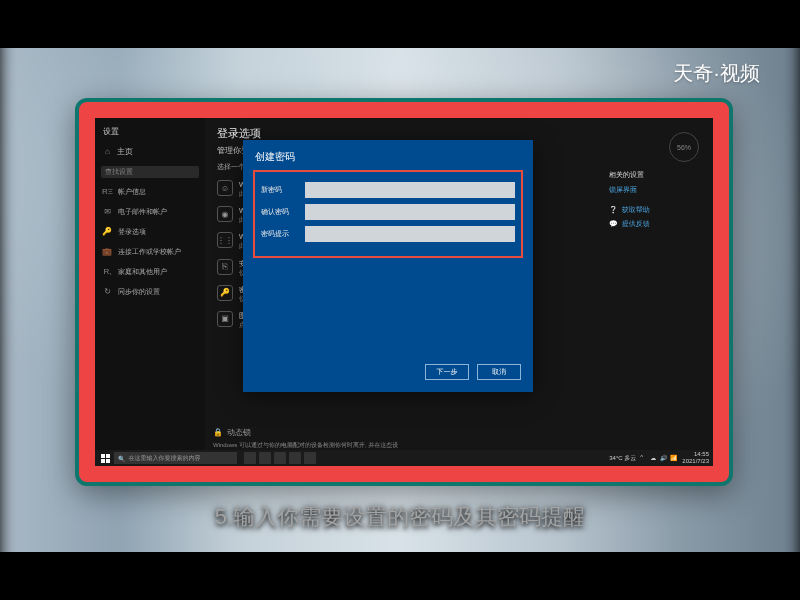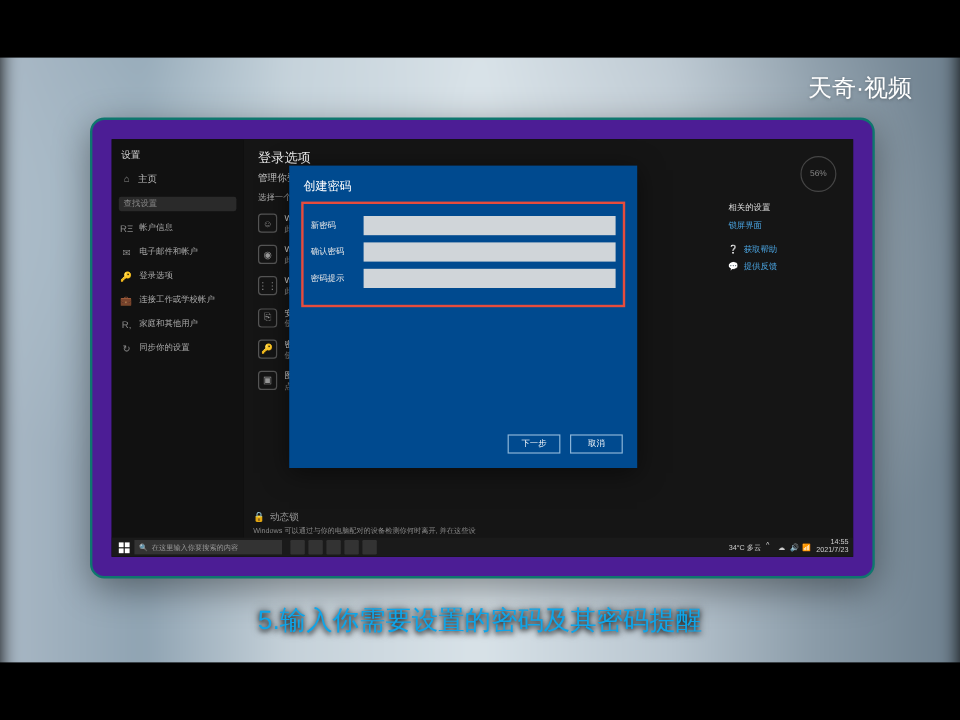--- a/index.html
+++ b/index.html
@@ -1,28 +1,28 @@
 <!DOCTYPE html>
 <html><head>
 <meta charset="utf-8">
 <style>
 html,body{margin:0;padding:0;width:800px;height:600px;overflow:hidden;font-family:"Microsoft YaHei","Segoe UI",sans-serif;background:#000}
 .bg{position:absolute;inset:0;background:linear-gradient(90deg,#a9b8c5 0%,#8fa3b2 15%,#c5d1d9 30%,#d8e2e8 50%,#b8c5cf 70%,#8a9ba8 85%,#6d7f8d 100%);filter:blur(8px)}
 .bg::after{content:"";position:absolute;inset:0;background:radial-gradient(circle at 70% 40%,rgba(255,255,255,.3),transparent 40%),radial-gradient(circle at 20% 30%,rgba(200,220,230,.4),transparent 30%)}
 .watermark{position:absolute;top:60px;right:40px;color:#ffffff;font-size:20px;font-weight:500;text-shadow:0 1px 3px rgba(0,0,0,.3)}
 .watermark .thin{font-weight:300}
-.laptop{position:absolute;left:75px;top:98px;width:650px;height:380px;background:#4c1d95;border-radius:12px;border:2px solid #0f766e;box-shadow:0 8px 30px rgba(0,0,0,.4)}
+.laptop{position:absolute;left:75px;top:98px;width:650px;height:380px;background:#ef4444;border-radius:12px;border:4px solid #0f766e;box-shadow:0 8px 30px rgba(0,0,0,.4)}
 .screen{position:absolute;inset:16px 16px 16px 16px;background:#0a0a0a;overflow:hidden}
 .settings{position:absolute;inset:0;display:flex;color:#ccc;font-size:8px}
 .sidebar{width:110px;background:#111;display:flex;flex-direction:column;padding:4px 0}
 .sb-top{display:flex;align-items:center;gap:4px;padding:4px 8px;font-size:8px}
 .sb-home{display:flex;align-items:center;gap:5px;padding:5px 8px;color:#bbb}
 .sb-search{margin:4px 6px;background:#2a2a2a;height:12px;border-radius:2px;display:flex;align-items:center;padding:0 4px;color:#888;font-size:7px}
 .sb-cat{padding:6px 8px 4px;color:#fff;font-size:8px;border-left:2px solid #0078d4;margin-top:4px}
-.sb-item{display:flex;align-items:center;gap:6px;padding:5px 8px;color:#aaa;font-size:7px}
+.sb-item{display:flex;gap:6px;padding:5px 8px;color:#aaa;font-size:7px}
 .ico{width:9px;height:9px;display:inline-flex;align-items:center;justify-content:center;font-size:8px;color:#888}
 .main{flex:1;background:#151515;position:relative;padding:8px 12px}
 .pg-title{font-size:11px;color:#eee;margin-bottom:4px}
 .pg-sub{font-size:8px;color:#ccc;margin-bottom:6px}
 .opt-row{display:flex;align-items:flex-start;gap:6px;padding:4px 0;color:#999}
 .opt-ico{width:14px;height:14px;border:1px solid #555;border-radius:3px;display:flex;align-items:center;justify-content:center;font-size:8px}
 .opt-txt{font-size:7px;line-height:1.3}
 .opt-txt .t{color:#ddd}
 .rt{position:absolute;right:14px;top:14px;width:90px;color:#aaa;font-size:7px}
 .ring{width:28px;height:28px;border:1px solid #444;border-radius:50%;margin-left:auto;display:flex;align-items:center;justify-content:center;font-size:7px;color:#888;margin-bottom:8px}
@@ -46,21 +46,21 @@
 .win{display:grid;grid-template-columns:4px 4px;grid-template-rows:4px 4px;gap:1px}
 .win span{background:#fff}
 .tb-search{flex:0 0 115px;height:12px;background:#333;display:flex;align-items:center;padding:0 4px;font-size:6px;color:#999;gap:3px}
 .tb-icons{display:flex;gap:3px;margin-left:4px}
 .tb-ico{width:12px;height:12px;background:#333;border-radius:1px}
 .tb-right{margin-left:auto;display:flex;align-items:center;gap:4px;font-size:6px;color:#ccc}
 .tb-tray{display:flex;gap:2px}
 .tb-tray span{width:8px;height:8px}
 .tb-time{text-align:right;line-height:1.1}
 
-.caption{position:absolute;left:0;right:0;bottom:68px;text-align:center;color:#0ea5e9;font-size:22px;font-weight:500;text-shadow:0 2px 4px rgba(0,0,0,.9),0 0 8px rgba(0,0,0,.7)}
+.caption{position:absolute;left:0;right:0;bottom:68px;text-align:center;color:#a3a3a3;font-size:22px;font-weight:500;text-shadow:0 2px 4px rgba(0,0,0,.9),0 0 8px rgba(0,0,0,.7)}
 
 .bar{position:absolute;left:0;right:0;height:48px;background:#000}
 .bar.top{top:0}.bar.bot{bottom:0}
 </style>
 </head>
 <body>
 
 <div class="bg"></div>
 <div class="bar top"></div>
 <div class="bar bot"></div>

